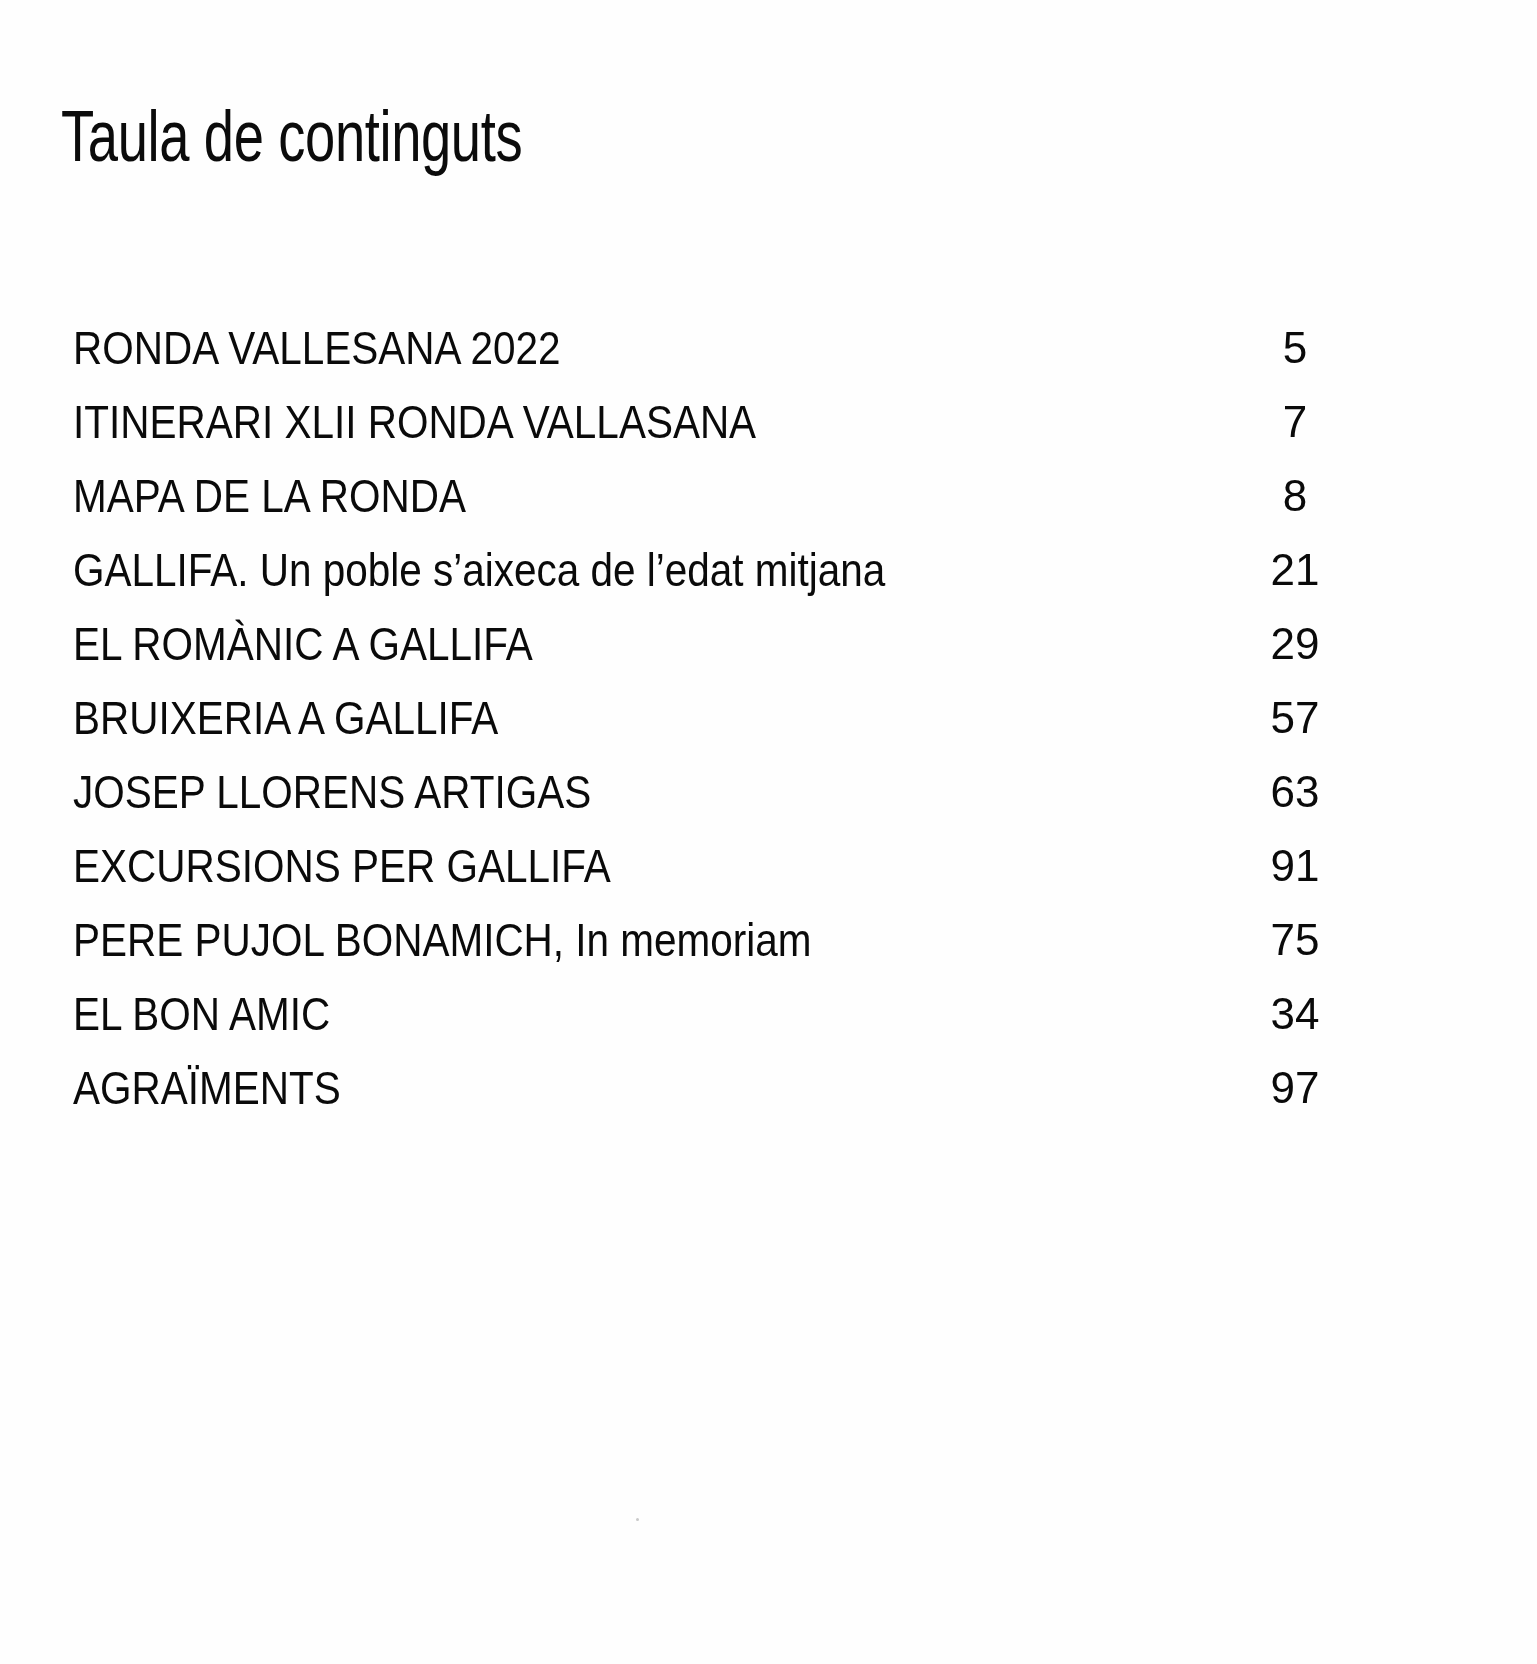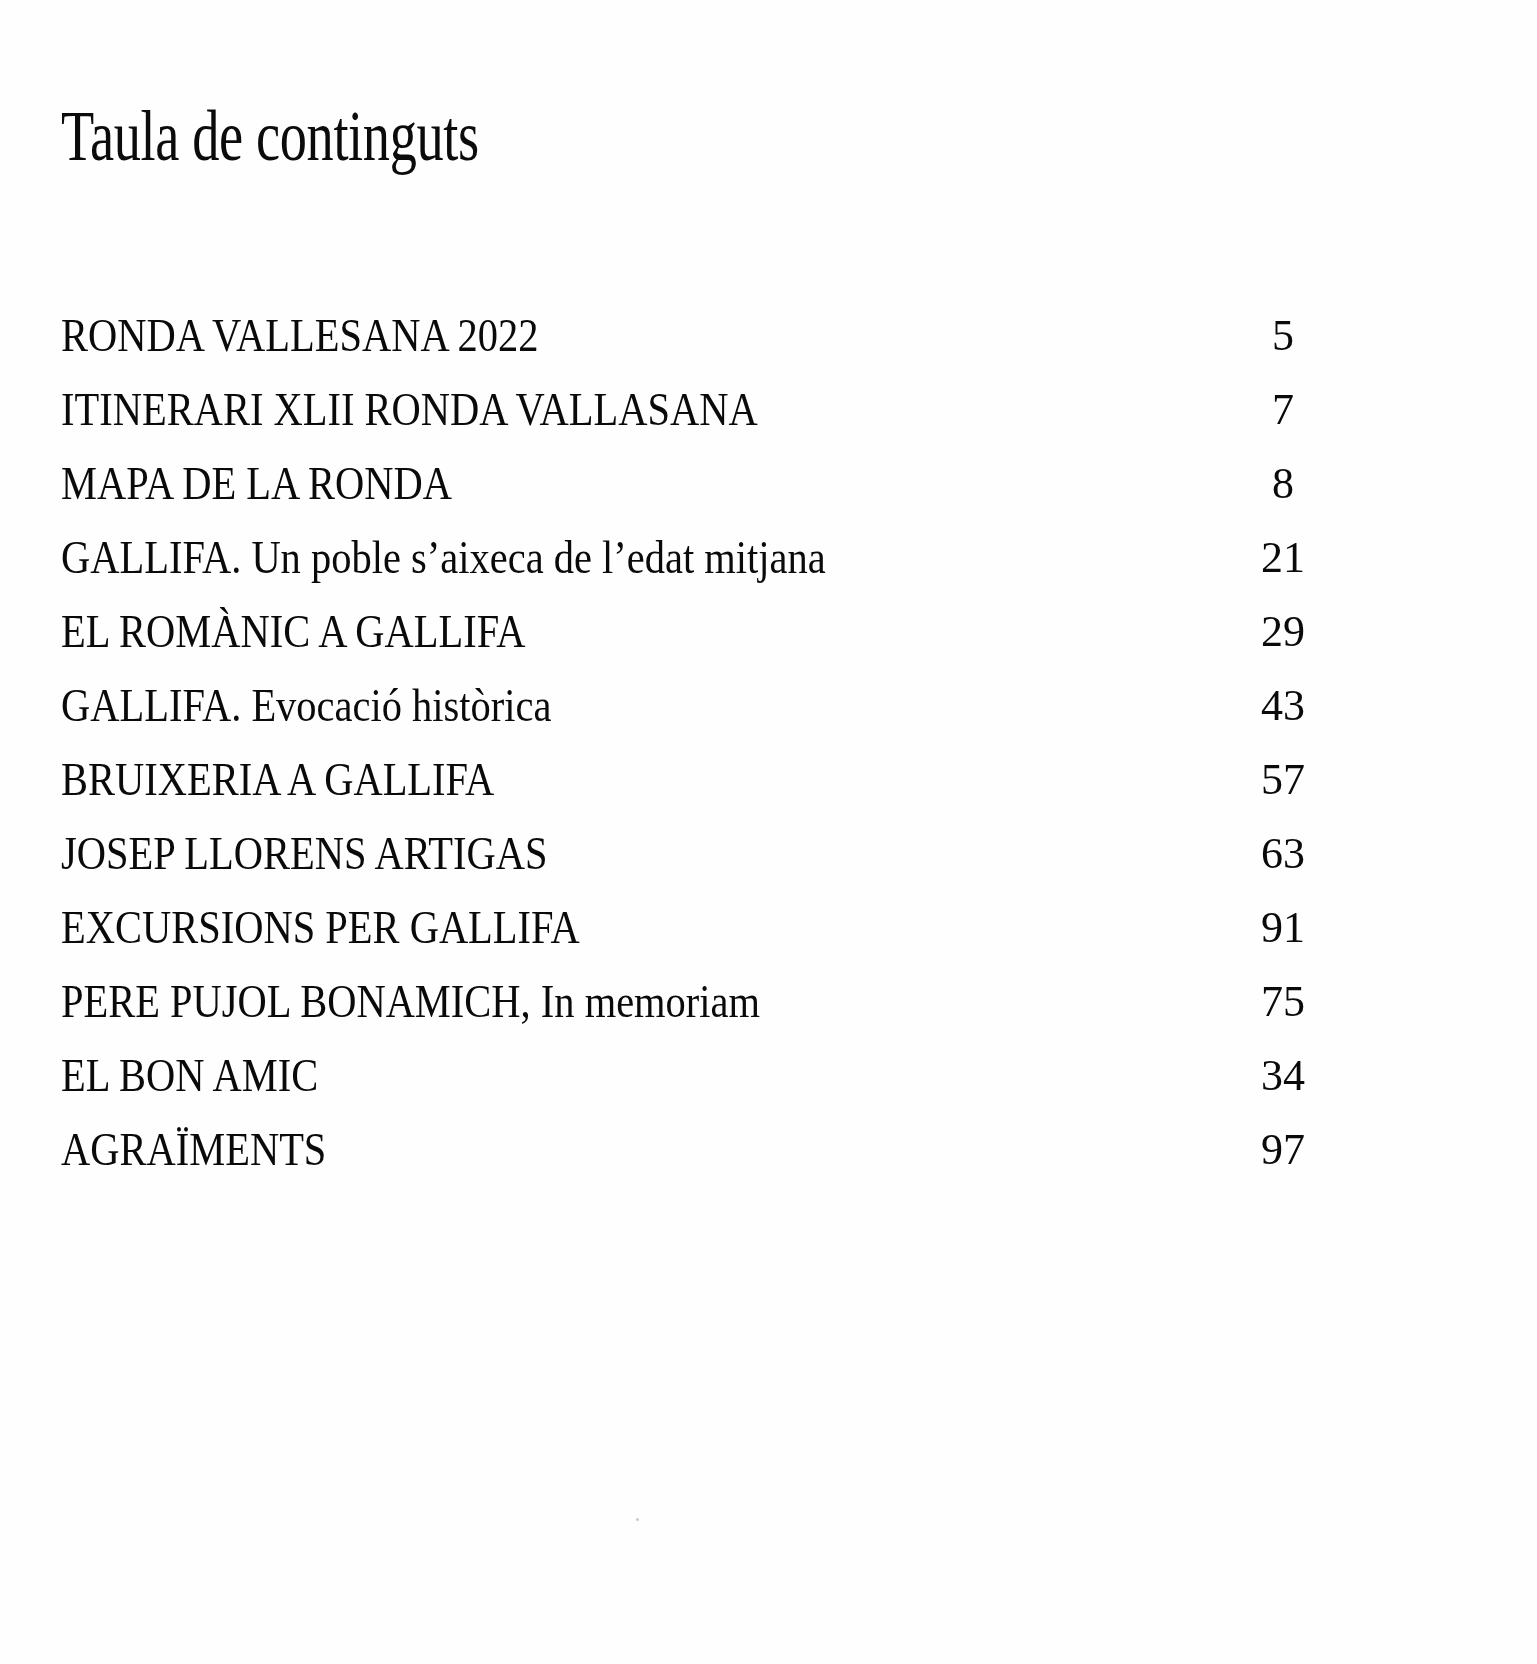--- a/index.html
+++ b/index.html
@@ -12,42 +12,41 @@
       height: 1664px;
       position: relative;
       overflow: hidden;
       font-family: "Liberation Sans", "DejaVu Sans", sans-serif;
       color: #0a0a0a;
     }
     .page {
       position: absolute;
       inset: 0;
       background: #fefefe;
-      font-family: Liberation Serif, serif;
     }
     .title {
       position: absolute;
       left: 61px;
       top: 96px;
       font-size: 72px;
       line-height: 80px;
       font-weight: normal;
       margin: 0;
       white-space: nowrap;
       transform-origin: left top;
       transform: scaleX(0.755);
       letter-spacing: -0.5px;
       color: #0b0b0b;
     }
     .toc {
       position: absolute;
       left: 61px;
       top: 309px;
       width: 1260px;
-      margin: 0;
+      margin: 12px;
       padding: 0;
       list-style: none;
     }
     .toc-row {
       position: relative;
       height: 74px;
       display: block;
     }
     .toc-label {
       position: absolute;
@@ -101,24 +100,20 @@
     </li>
     <li class="toc-row">
       <span class="toc-label">GALLIFA. Un poble s’aixeca de l’edat mitjana</span>
       <span class="toc-page">21</span>
     </li>
     <li class="toc-row">
       <span class="toc-label">EL ROMÀNIC A GALLIFA</span>
       <span class="toc-page">29</span>
     </li>
     <li class="toc-row">
-      <span class="toc-label">GALLIFA. Evocació històrica</span>
-      <span class="toc-page">43</span>
-    </li>
-    <li class="toc-row">
       <span class="toc-label">BRUIXERIA A GALLIFA</span>
       <span class="toc-page">57</span>
     </li>
     <li class="toc-row">
       <span class="toc-label">JOSEP LLORENS ARTIGAS</span>
       <span class="toc-page">63</span>
     </li>
     <li class="toc-row">
       <span class="toc-label">EXCURSIONS PER GALLIFA</span>
       <span class="toc-page">91</span>

